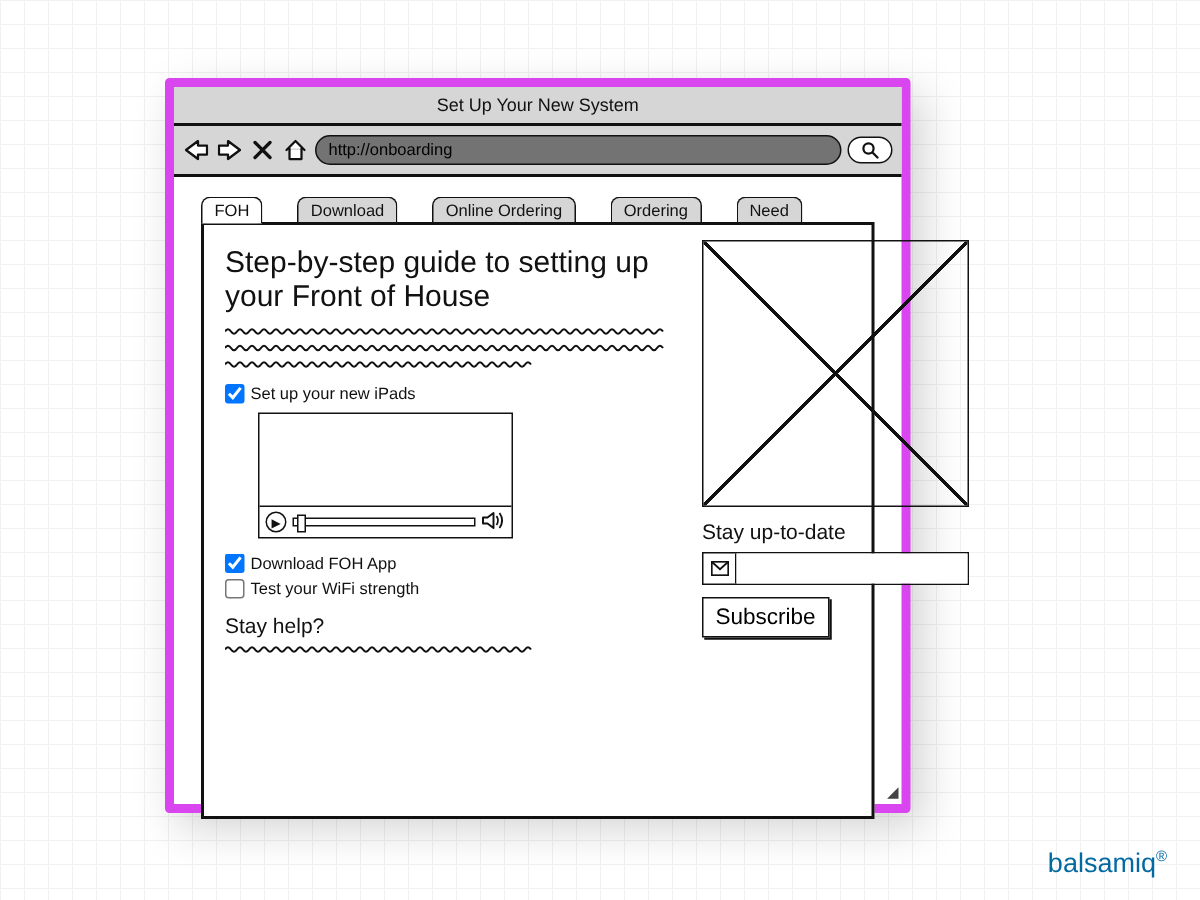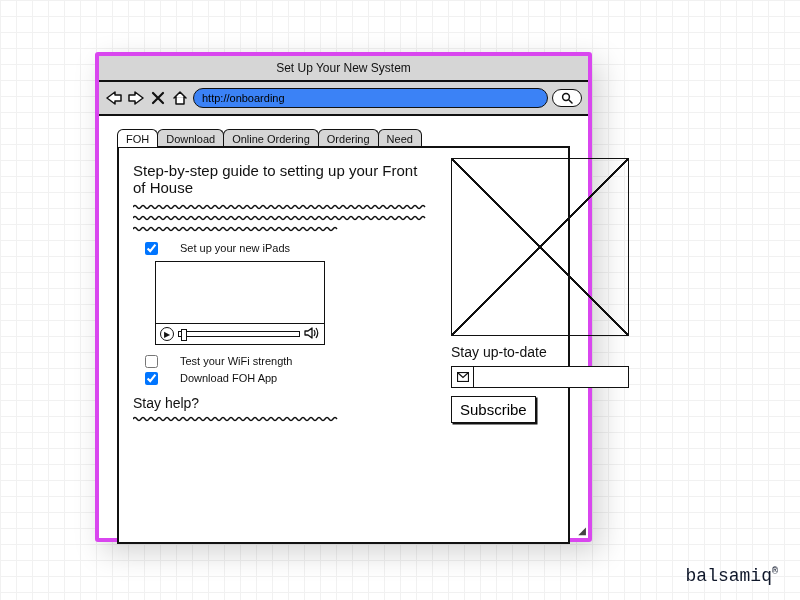--- a/index.html
+++ b/index.html
@@ -10,24 +10,24 @@
     background: #fff;
     background-image:
       linear-gradient(#f1f1f1 1px, transparent 1px),
       linear-gradient(90deg, #f1f1f1 1px, transparent 1px);
     background-size: 16px 16px;
     color: #111;
   }
 
   .browser {
     position: absolute;
-    left: 95px; top: 52px;
+    left: 110px; top: 52px;
     width: 497px; height: 490px;
     background: #fff;
-    border: 4px solid #d946ef;
+    border: 6px solid #d946ef;
     border-radius: 3px;
     box-shadow: 8px 10px 30px rgba(0,0,0,.18);
   }
   .titlebar {
     height: 26px;
     background: #d6d6d6;
     border-bottom: 2px solid #111;
     text-align: center;
     font-size: 12px;
     line-height: 24px;
@@ -43,21 +43,21 @@
   }
   .tb-icon {
     width: 18px; height: 18px;
     display: inline-flex; align-items: center; justify-content: center;
     font-size: 14px; font-weight: bold;
     cursor: pointer;
   }
   .urlbar {
     flex: 1;
     height: 20px;
-    background: #3b82f6;
+    background: #737373;
     border: 1.5px solid #111;
     border-radius: 10px;
     font-size: 11px;
     padding: 0 8px;
     font-family: inherit;
   }
   .searchpill {
     width: 30px; height: 18px;
     border: 1.5px solid #111;
     border-radius: 9px;
@@ -66,20 +66,21 @@
     font-size: 10px;
     cursor: pointer;
   }
 
   .tabs {
     position: relative;
     height: 24px;
     margin: 6px 0 0 18px;
     display: flex;
     align-items: flex-end;
+    gap: 24px;
   }
   .tab {
     border: 1.5px solid #111;
     border-bottom: none;
     background: #d6d6d6;
     border-radius: 6px 6px 0 0;
     padding: 3px 8px 2px;
     font-size: 11px;
     margin-right: -1px;
     cursor: pointer;
@@ -95,36 +96,36 @@
     background: #fff;
     position: relative;
     padding: 10px 14px;
   }
 
   .cols { display: flex; gap: 18px; }
   .left { flex: 1.25; }
   .right { flex: 1; }
 
   h2.heading {
-    font-size: 15px;
+    font-size: 20px;
     font-weight: normal;
     margin: 4px 0 8px 0;
   }
 
   .squiggle-block { margin-bottom: 10px; }
   .squiggle {
     height: 6px;
     margin: 5px 0;
   }
   .squiggle svg { display: block; }
 
   .check-item {
-    display: flex; align-items: flex-start; gap: 22px;
-    font-size: 11px;
-    margin: 4px 12px;
+    display: flex; align-items: center; gap: 4px;
+    font-size: 11px;
+    margin: 4px 0;
   }
   .check-item input { margin: 0; }
 
   .video-box {
     width: 170px;
     margin: 6px 0 10px 22px;
     border: 1.5px solid #111;
   }
   .video-screen {
     height: 62px;
@@ -210,22 +211,22 @@
   .resize-grip {
     position: absolute;
     right: 4px; bottom: 2px;
     font-size: 10px; letter-spacing: -2px;
     color: #444;
   }
 
   .brand {
     position: absolute;
     right: 22px; bottom: 14px;
-    color: #0f172a;
-    font-family: Liberation Mono, monospace;
+    color: #0369a1;
+    font-family: Liberation Sans, sans-serif;
     font-size: 18px;
   }
   .brand sup { font-size: 10px; }
 </style>
 </head>
 <body>
 
 <div class="browser">
 
   <div class="titlebar">
@@ -307,26 +308,26 @@
             <span>
               <svg width="16" height="12" viewBox="0 0 16 12">
                   <path d="M1 4 L4 4 L8 1 L8 11 L4 8 L1 8 Z" fill="#fff" stroke="#111" stroke-width="1.3" stroke-linejoin="round"></path>
                   <path d="M10 3 Q12 6 10 9 M12 1 Q15.5 6 12 11" fill="none" stroke="#111" stroke-width="1.2"></path>
                 </svg>
             </span>
           </div>
         </div>
 
         <label class="check-item">
+          <input type="checkbox" checked="" style="">
+          <span>Download FOH App</span>
+        </label>
+        <label class="check-item">
           <input type="checkbox" style="">
           <span>Test your WiFi strength</span>
-        </label>
-        <label class="check-item">
-          <input type="checkbox" checked="" style="">
-          <span>Download FOH App</span>
         </label>
 
         <h3 class="subheading">Stay help?</h3>
         <div class="squiggle">
             <svg width="210" height="6">
               <path d="M0 3 Q2 0 4 3 T8 3 T12 3 T16 3 T20 3 T24 3 T28 3 T32 3 T36 3 T40 3 T44 3 T48 3 T52 3 T56 3 T60 3 T64 3 T68 3 T72 3 T76 3 T80 3 T84 3 T88 3 T92 3 T96 3 T100 3 T104 3 T108 3 T112 3 T116 3 T120 3 T124 3 T128 3 T132 3 T136 3 T140 3 T144 3 T148 3 T152 3 T156 3 T160 3 T164 3 T168 3 T172 3 T176 3 T180 3 T184 3 T188 3 T192 3 T196 3 T200 3 T204 3" stroke="#111" stroke-width="1.4" fill="none"></path>
             </svg>
           </div>
 
       </div>

